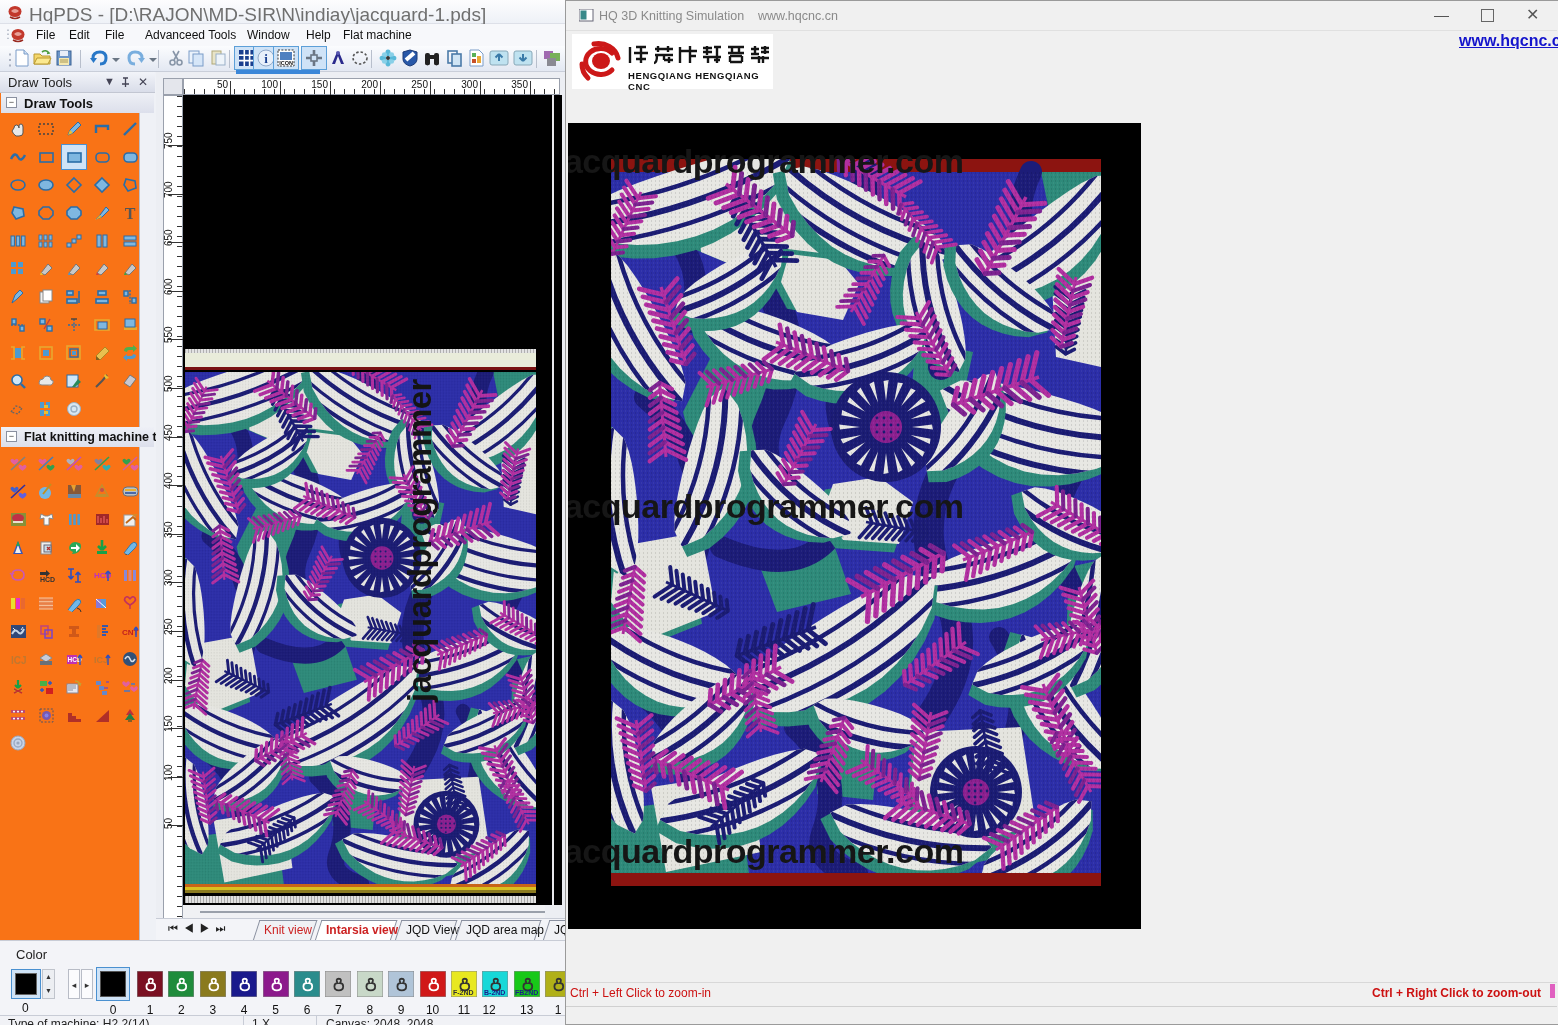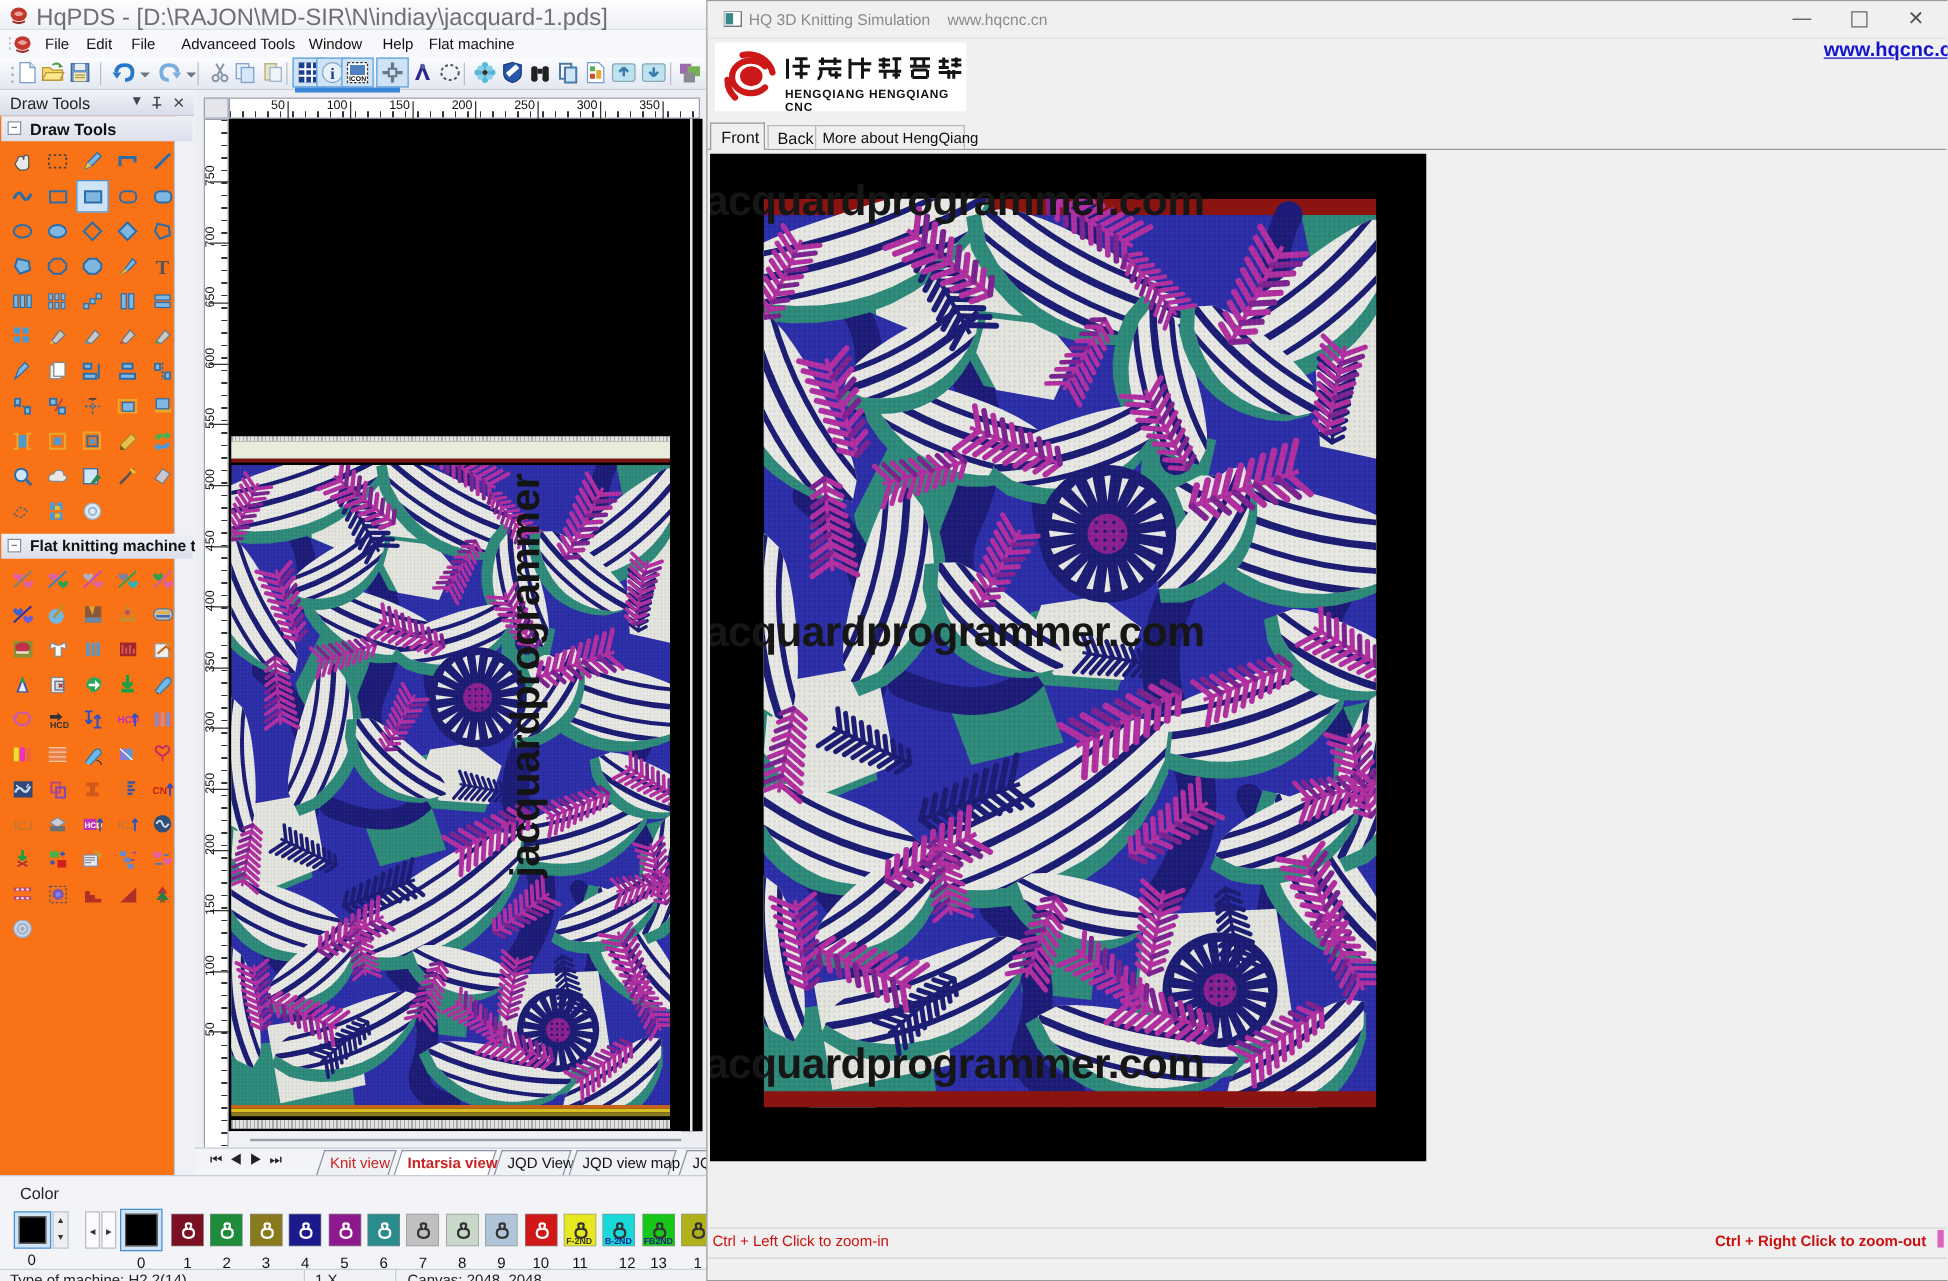--- a/index.html
+++ b/index.html
@@ -723,21 +723,21 @@
       <div class="abs" style="left:44px;top:839px;width:345px;height:2px;background:#9aa0aa"></div>
       <div class="abs" style="left:0px;top:846px;width:409px;height:22px;background:#f3f4f8;border-top:1px solid #c8ccd6;font-size:12px">
         <span class="abs" style="left:12px;top:3px;color:#222;font-size:11px;letter-spacing:6px">⏮◀▶⏭</span>
         <div class="abs" style="left:100px;top:1px;width:58px;height:21px;background:#f0f1f5;border-left:1px solid #8a90a0;border-right:1px solid #8a90a0;border-top:1px solid #8a90a0;transform:skewX(-18deg);"></div>
         <span class="abs" style="left:108px;top:4px;color:#cc2222;font-weight:normal">Knit view</span>
         <div class="abs" style="left:162px;top:1px;width:76px;height:21px;background:#fff;border-left:1px solid #8a90a0;border-right:1px solid #8a90a0;border-top:1px solid #8a90a0;transform:skewX(-18deg);"></div>
         <span class="abs" style="left:170px;top:4px;color:#cc2222;font-weight:bold">Intarsia view</span>
         <div class="abs" style="left:242px;top:1px;width:56px;height:21px;background:#f0f1f5;border-left:1px solid #8a90a0;border-right:1px solid #8a90a0;border-top:1px solid #8a90a0;transform:skewX(-18deg);"></div>
         <span class="abs" style="left:250px;top:4px;color:#111;font-weight:normal">JQD View</span>
         <div class="abs" style="left:302px;top:1px;width:80px;height:21px;background:#f0f1f5;border-left:1px solid #8a90a0;border-right:1px solid #8a90a0;border-top:1px solid #8a90a0;transform:skewX(-18deg);"></div>
-        <span class="abs" style="left:310px;top:4px;color:#111;font-weight:normal">JQD view map</span>
+        <span class="abs" style="left:310px;top:4px;color:#111;font-weight:normal">JQD area map</span>
         <div class="abs" style="left:390px;top:1px;width:40px;height:21px;background:#f0f1f5;border-left:1px solid #8a90a0;border-right:1px solid #8a90a0;border-top:1px solid #8a90a0;transform:skewX(-18deg);"></div>
         <span class="abs" style="left:398px;top:4px;color:#111;font-weight:normal">JQD</span>
       </div>
     </div>
     <div class="abs" style="left:0;top:940px;width:565px;height:75px;background:#f3f4f8;border-top:1px solid #c8ccd6">
       <span class="abs" style="left:16px;top:6px;font-size:13px;color:#222">Color</span>
       <div class="abs" style="left:11px;top:28px;width:30px;height:30px;background:#cfe3f7;border:1px solid #4a90d0"></div>
       <div class="abs" style="left:15px;top:32px;width:22px;height:22px;background:#000;border:1px solid #666"></div>
       <div class="abs" style="left:42px;top:28px;width:13px;height:30px;background:#eceef2;border:1px solid #c0c4cc;font-size:7px;color:#333;text-align:center;line-height:14px">▲<br>▼</div>
       <span class="abs" style="left:22px;top:60px;font-size:12px;color:#111">0</span>
@@ -800,21 +800,21 @@
         <rect width="26" height="26" fill="#e8e820" stroke="#888"></rect>
         <path d="M8 13 q-4 0 -4 -3.5 q0 -3 3 -3 q-2.4 -4 1 -4 q3.4 0 1 4 q3 0 3 3 q0 3.5 -4 3.5" fill="none" stroke="#333" stroke-width="1.6" transform="translate(5,5) scale(1.1)"></path>
         <text x="2" y="24" font-size="7" font-weight="bold" fill="#333" font-family="Liberation Sans">F-2ND</text>
       </svg>
       <span class="abs" style="left:451.0px;top:62px;width:26px;text-align:center;font-size:12px;color:#111">11</span>
       <svg class="abs" style="left:482.4px;top:30px" width="26" height="26" viewBox="0 0 26 26">
         <rect width="26" height="26" fill="#18d8d8" stroke="#888"></rect>
         <path d="M8 13 q-4 0 -4 -3.5 q0 -3 3 -3 q-2.4 -4 1 -4 q3.4 0 1 4 q3 0 3 3 q0 3.5 -4 3.5" fill="none" stroke="#333" stroke-width="1.6" transform="translate(5,5) scale(1.1)"></path>
         <text x="2" y="24" font-size="7" font-weight="bold" fill="#1a1a8c" font-family="Liberation Sans">B-2ND</text>
       </svg>
-      <span class="abs" style="left:482.4px;top:62px;width:26px;text-align:right;font-size:12px;color:#111">12</span>
+      <span class="abs" style="left:482.4px;top:62px;width:26px;text-align:left;font-size:12px;color:#111">12</span>
       <svg class="abs" style="left:513.8px;top:30px" width="26" height="26" viewBox="0 0 26 26">
         <rect width="26" height="26" fill="#18c818" stroke="#888"></rect>
         <path d="M8 13 q-4 0 -4 -3.5 q0 -3 3 -3 q-2.4 -4 1 -4 q3.4 0 1 4 q3 0 3 3 q0 3.5 -4 3.5" fill="none" stroke="#333" stroke-width="1.6" transform="translate(5,5) scale(1.1)"></path>
         <text x="1" y="24" font-size="7" font-weight="bold" fill="#1a1a8c" font-family="Liberation Sans">FB2ND</text>
       </svg>
       <span class="abs" style="left:513.8px;top:62px;width:26px;text-align:center;font-size:12px;color:#111">13</span>
       <svg class="abs" style="left:545.2px;top:30px" width="26" height="26" viewBox="0 0 26 26">
         <rect width="26" height="26" fill="#b0b018" stroke="#888"></rect>
         <path d="M8 13 q-4 0 -4 -3.5 q0 -3 3 -3 q-2.4 -4 1 -4 q3.4 0 1 4 q3 0 3 3 q0 3.5 -4 3.5" fill="none" stroke="#333" stroke-width="1.6" transform="translate(5,5) scale(1.1)"></path>
       </svg>
@@ -1388,29 +1388,20 @@
         <g transform="translate(96,0)" stroke="#141414" stroke-width="2.4" fill="none">
           <path d="M4 4 H20 M8 4 V10 M15 4 V10 M4 10 H20 M6 13 H18 M6 13 V19 M18 13 V19 M6 19 H18"></path>
         </g>
         <g transform="translate(120,0)" stroke="#141414" stroke-width="2.4" fill="none">
           <path d="M3 6 H11 M7 3 V11 M3 11 H11 M13 5 H21 M17 3 V11 M13 9 H21 M3 15 H21 M11 13 V20 M15 13 V20"></path>
         </g>
       </svg>
       <span class="abs" style="left:56px;top:36px;font-size:9.5px;font-weight:bold;color:#111;letter-spacing:0.6px">HENGQIANG HENGQIANG CNC</span>
     </div>
     <span class="abs" style="left:893px;top:31px;font-size:16px;font-weight:bold;color:#1414cc;text-decoration:underline">www.hqcnc.cn</span>
-    <div class="abs" style="left:0;top:95px;width:991px;height:24px;font-size:13px;color:#111">
-      <div class="abs" style="left:0;top:23px;width:991px;height:1px;background:#9a9a9a"></div>
-      <div class="abs" style="left:2px;top:2px;width:44px;height:22px;background:#f0f0f0;border:1px solid #9a9a9a;border-bottom:none"></div>
-      <span class="abs" style="left:11px;top:6px">Front</span>
-      <div class="abs" style="left:48px;top:4px;width:40px;height:19px;border:1px solid #b8b8b8;border-bottom:none;background:#f0f0f0"></div>
-      <span class="abs" style="left:56px;top:7px">Back</span>
-      <div class="abs" style="left:86px;top:4px;width:120px;height:19px;border:1px solid #b8b8b8;border-bottom:none;background:#f0f0f0"></div>
-      <span class="abs" style="left:92px;top:7px;font-size:12px">More about HengQiang</span>
-    </div>
     <div class="abs" style="left:2px;top:122px;width:573px;height:806px;background:#000;overflow:hidden">
       <svg class="abs" style="left:43px;top:36px" width="490" height="727" viewBox="0 0 490 727">
         <rect width="490" height="14" y="0" fill="#8c1410"></rect>
         <g transform="translate(0,13)">
           <use href="#art"></use>
         </g>
         <rect width="490" height="13" y="714" fill="#8c1410"></rect>
       </svg>
       <div class="abs" style="left:-13px;top:19px;font-size:34px;font-weight:bold;color:#161616;letter-spacing:-0.5px;white-space:nowrap">jacquardprogrammer.com</div>
       <div class="abs" style="left:-13px;top:364px;font-size:34px;font-weight:bold;color:#161616;letter-spacing:-0.5px;white-space:nowrap">jacquardprogrammer.com</div>

